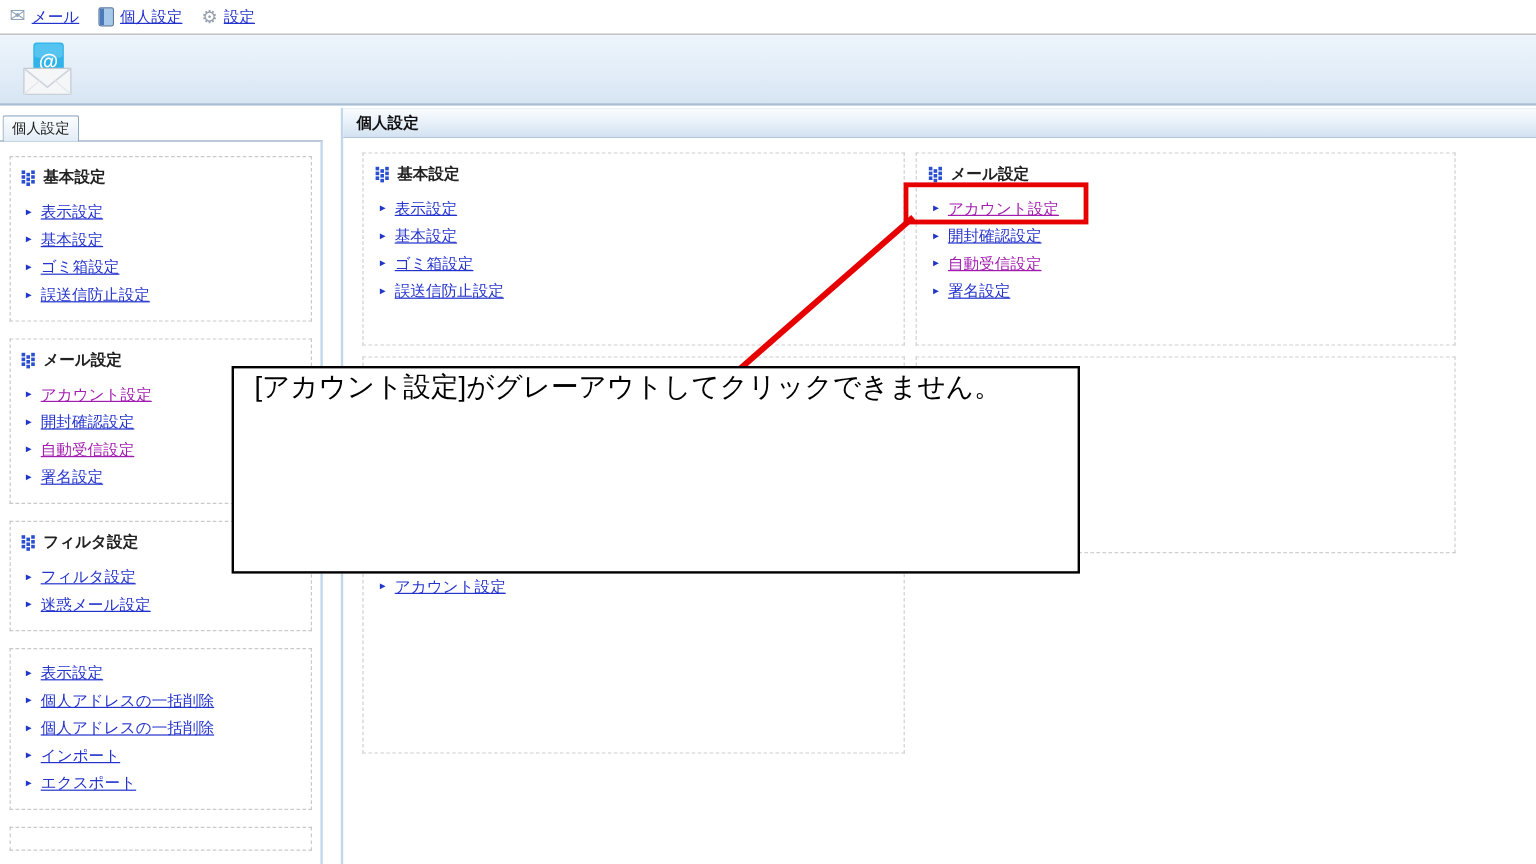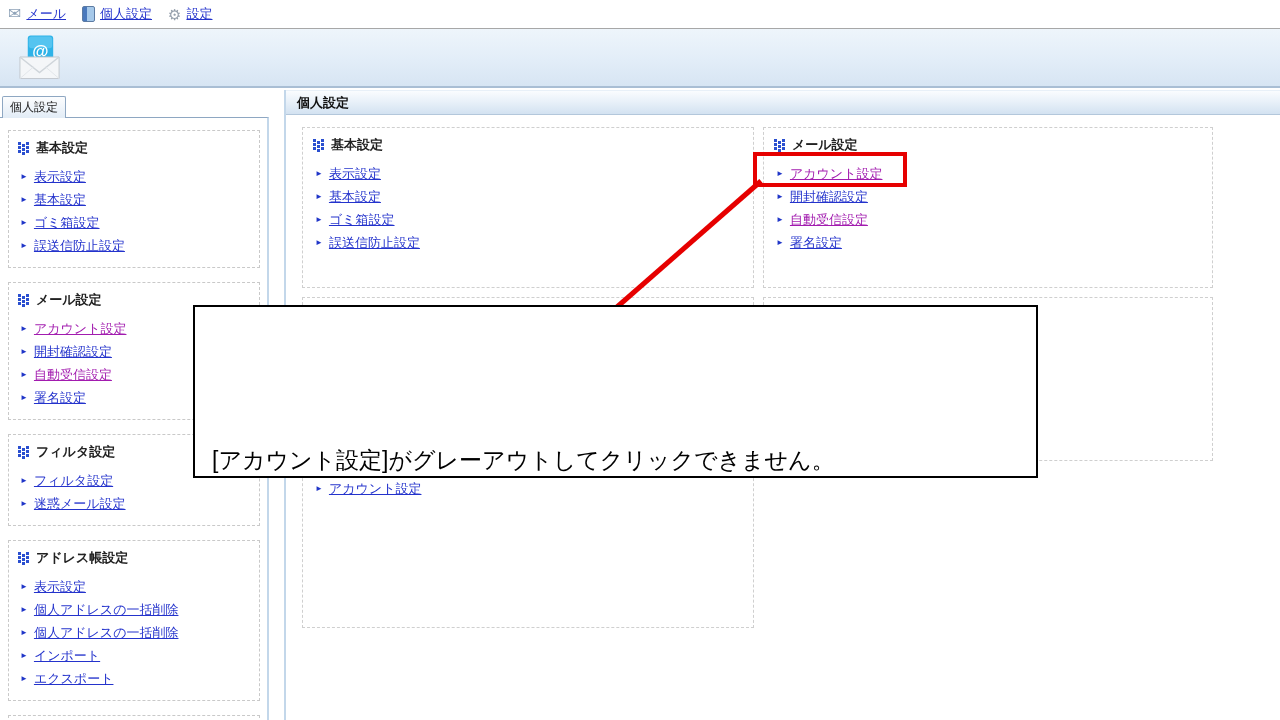--- a/index.html
+++ b/index.html
@@ -82,23 +82,23 @@
   #mbox1 { left:16px;  top:37px;  width:452px; height:161px; }
   #mbox2 { left:477px; top:37px;  width:450px; height:161px; }
   #mbox3 { left:16px;  top:207px; width:452px; height:164px; }
   #mbox4 { left:477px; top:207px; width:450px; height:164px; }
   #mbox5 { left:16px;  top:378px; width:452px; height:160px; }
 
   
   .ann-svg { position:absolute; left:0; top:0; width:1280px; height:720px; z-index:4; pointer-events:none; }
   .hl-rect { position:absolute; left:753px; top:152px; width:154px; height:35px; border:4px solid #e60000; z-index:5; pointer-events:none; }
   .callout {
-    position:absolute; left:193px; top:305px; width:845px; height:173px;
+    position:absolute; left:193px; top:305px; width:707px; height:173px;
     background:#fff; border:2px solid #000; z-index:6;
-    display:flex; align-items:flex-end; padding:0 20px 0 17px;
+    display:flex; align-items:flex-start; padding:0 20px 0 17px;
     font-size:23px; color:#000;
   }
 </style>
 </head>
 <body>
 
 <div class="page">
 
   <div class="topbar">
     <div class="tb-item">
@@ -185,24 +185,20 @@
         <span class="blt">►</span>
         <a class="lnk">フィルタ設定</a>
       </div>
       <div class="row">
         <span class="blt">►</span>
         <a class="lnk">迷惑メール設定</a>
       </div>
     </div>
 
     <div class="sbox">
-      <div class="hdr">
-        <span class="grid-icon"></span>
-        <span>アドレス帳設定</span>
-      </div>
       <div class="row">
         <span class="blt">►</span>
         <a class="lnk">表示設定</a>
       </div>
       <div class="row">
         <span class="blt">►</span>
         <a class="lnk">個人アドレスの一括削除</a>
       </div>
       <div class="row">
         <span class="blt">►</span>

